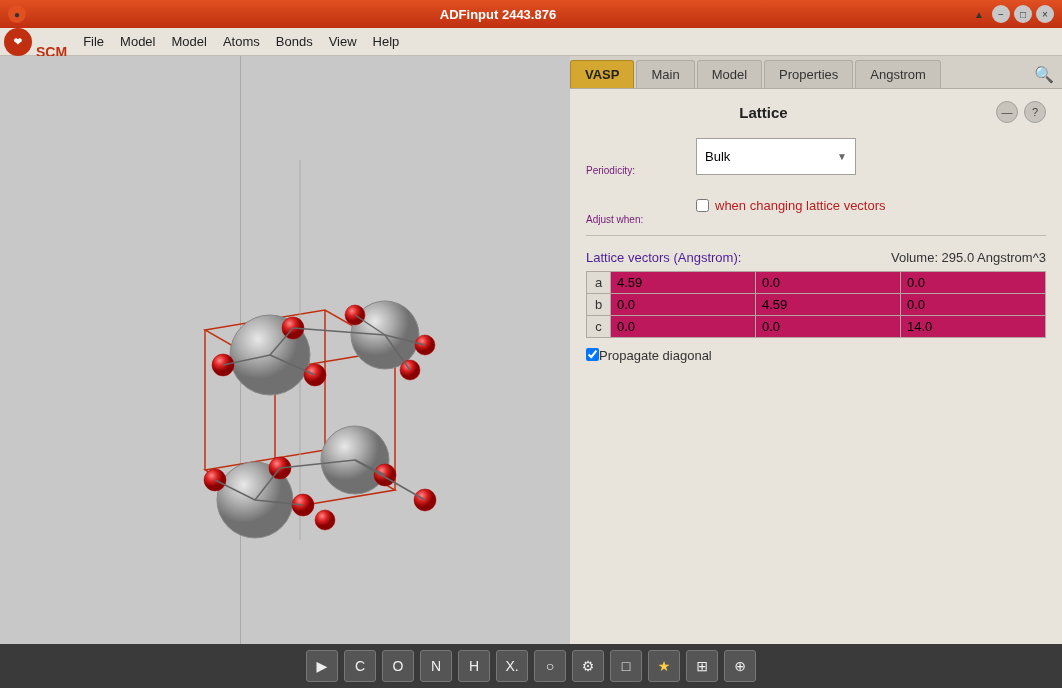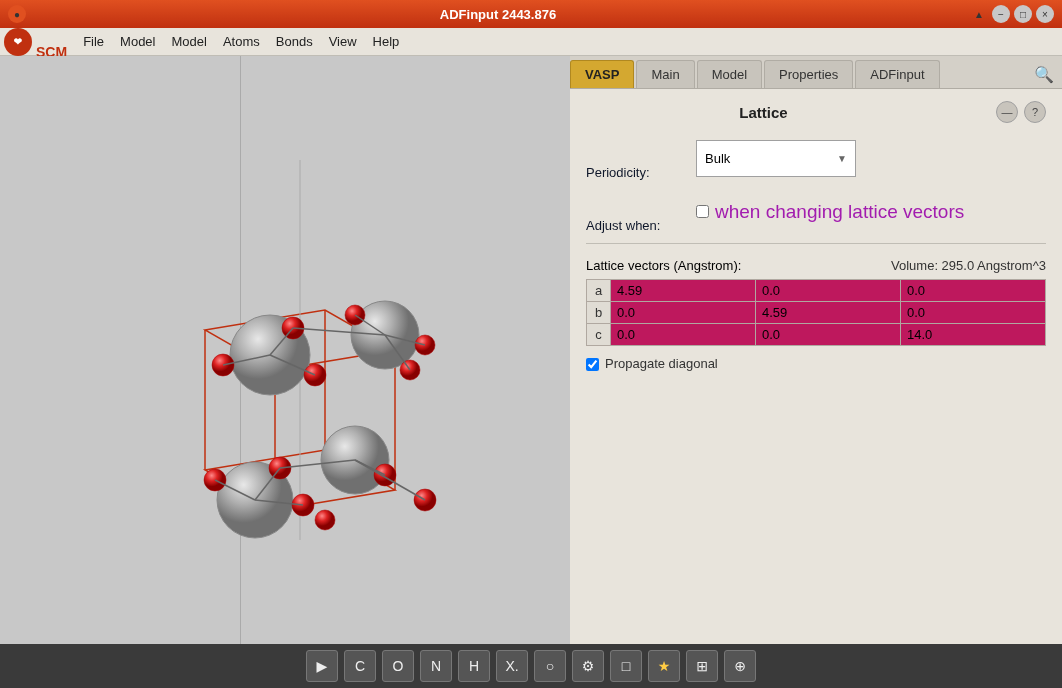--- a/index.html
+++ b/index.html
@@ -122,22 +122,22 @@
       cursor: pointer; font-size: 11px; color: #444;
     }
 
     
     .form-row {
       display: flex;
       align-items: center;
       margin-bottom: 10px;
     }
     .form-label {
-      font-size: 13px;
-      color: #0f172a;
+      font-size: 10px;
+      color: #701a75;
       min-width: 110px;
       margin-top: 28px;
     }
 
     
     .dropdown {
       display: flex;
       align-items: center;
       background: white;
       border: 1px solid #a0a0a0;
@@ -153,21 +153,21 @@
     }
     input[type="checkbox"] { cursor: pointer; }
 
     
     .section-row {
       display: flex;
       align-items: center;
       justify-content: space-between;
       margin: 14px 0 6px 0;
     }
-    .section-label { font-size: 13px; color: #000000; text-align: center; }
+    .section-label { font-size: 13px; color: #4c1d95; text-align: center; }
     .volume-label { font-size: 13px; color: #333; }
 
     
     .lattice-table {
       width: 100%;
       border-collapse: collapse;
       margin-bottom: 10px;
     }
     .lattice-table td {
       border: 1px solid #b0a8a0;
@@ -186,22 +186,22 @@
       border: none;
       outline: none;
       width: 100%;
       font-size: 13px;
       background: transparent;
     }
 
     
     .propagate-row {
       display: flex;
-      align-items: flex-end;
-      gap: 6px;
+      align-items: flex-start;
+      gap: 0;
     }
 
     
     #toolbar {
       height: 44px;
       background: #3a3a3a;
       display: flex;
       align-items: center;
       justify-content: center;
       gap: 6px;
@@ -348,21 +348,21 @@
     </svg>
   </div>
 
   <div id="right-panel">
 
     <div id="tabs">
       <div class="tab active">VASP</div>
       <div class="tab">Main</div>
       <div class="tab">Model</div>
       <div class="tab">Properties</div>
-      <div class="tab">ADFinput</div>
+      <div class="tab">Angstrom</div>
       <div class="tab-spacer"></div>
       <div class="tab-search">🔍</div>
     </div>
 
     <div id="panel-content">
 
       <div class="panel-header-row">
         <div style="flex:1;"></div>
         <div class="panel-header-title">Lattice</div>
         <div style="flex:1; display:flex; justify-content:flex-end; gap:6px;">
@@ -375,21 +375,21 @@
         <div class="form-label">Periodicity:</div>
         <div class="dropdown">
           <span>Bulk</span>
           <span class="dropdown-arrow">▼</span>
         </div>
       </div>
 
       <div class="form-row">
         <div class="form-label">Adjust when:</div>
         <input type="checkbox" style="">
-        <span style="margin-left:6px; font-size:19px; color:#a21caf;">when changing lattice vectors</span>
+        <span style="margin-left:6px; font-size:13px; color:#b91c1c;">when changing lattice vectors</span>
       </div>
 
       <div class="divider"></div>
 
       <div class="section-row">
         <div class="section-label">Lattice vectors (Angstrom):</div>
         <div class="volume-label">Volume: 295.0 Angstrom^3</div>
       </div>
 
       <table class="lattice-table">

